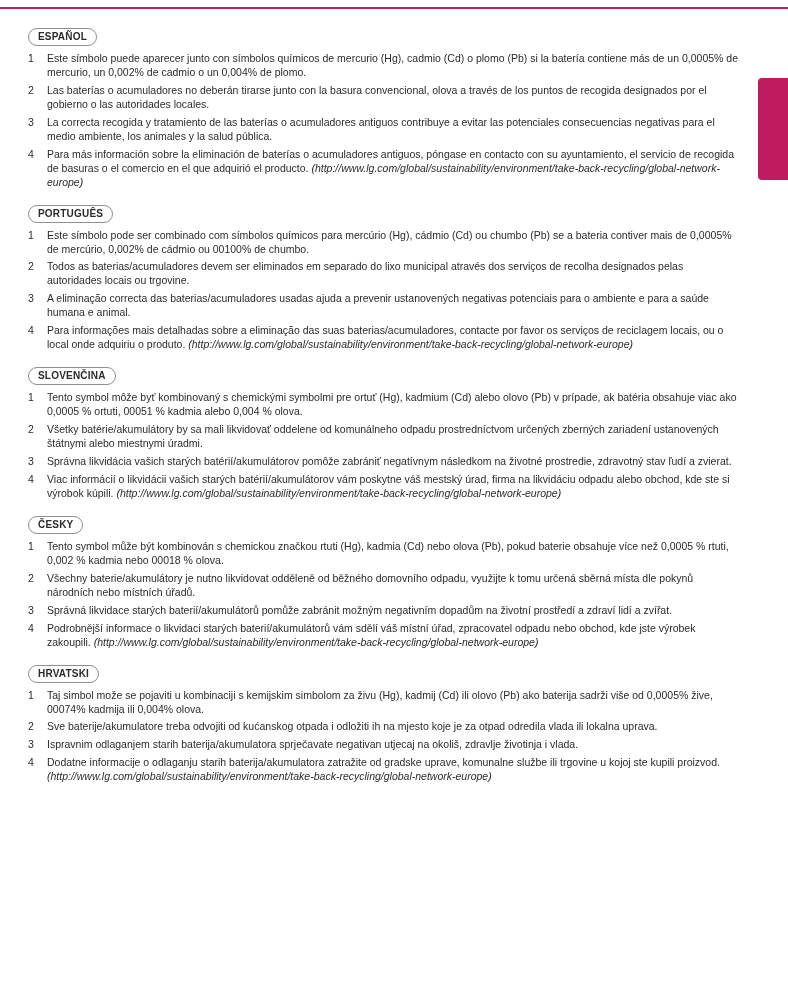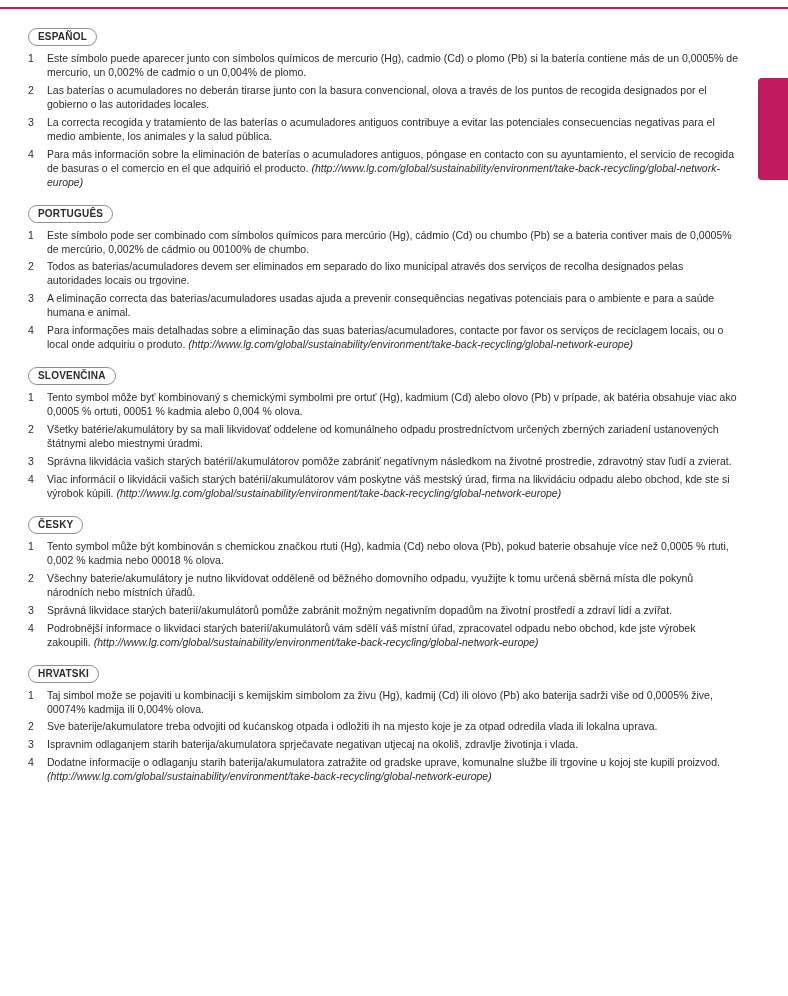--- a/index.html
+++ b/index.html
@@ -87,21 +87,21 @@
           <div class="item">
             <span class="num">1</span>
             <span class="txt">Este símbolo pode ser combinado com símbolos químicos para mercúrio (Hg), cádmio (Cd) ou chumbo (Pb) se a bateria contiver mais de 0,0005% de mercúrio, 0,002% de cádmio ou 00100% de chumbo.</span>
           </div>
           <div class="item">
             <span class="num">2</span>
             <span class="txt">Todos as baterias/acumuladores devem ser eliminados em separado do lixo municipal através dos serviços de recolha designados pelas autoridades locais ou trgovine.</span>
           </div>
           <div class="item">
             <span class="num">3</span>
-            <span class="txt">A eliminação correcta das baterias/acumuladores usadas ajuda a prevenir consequências negativas potenciais para o ambiente e para a saúde humana e animal.</span>
+            <span class="txt">A eliminação correcta das baterias/acumuladores usadas ajuda a prevenir ustanovených negativas potenciais para o ambiente e para a saúde humana e animal.</span>
           </div>
           <div class="item">
             <span class="num">4</span>
             <span class="txt">Para informações mais detalhadas sobre a eliminação das suas baterias/acumuladores, contacte por favor os serviços de reciclagem locais, ou o local onde adquiriu o produto. <span class="url">(http://www.lg.com/global/sustainability/environment/take-back-recycling/global-network-europe)</span></span>
           </div>
         </div></div>
       <div class="section"><div class="badge">SLOVENČINA</div><div class="items">
           <div class="item">
             <span class="num">1</span>
             <span class="txt">Tento symbol môže byť kombinovaný s chemickými symbolmi pre ortuť (Hg), kadmium (Cd) alebo olovo (Pb) v prípade, ak batéria obsahuje viac ako 0,0005 % ortuti, 00051 % kadmia alebo 0,004 % olova.</span>

